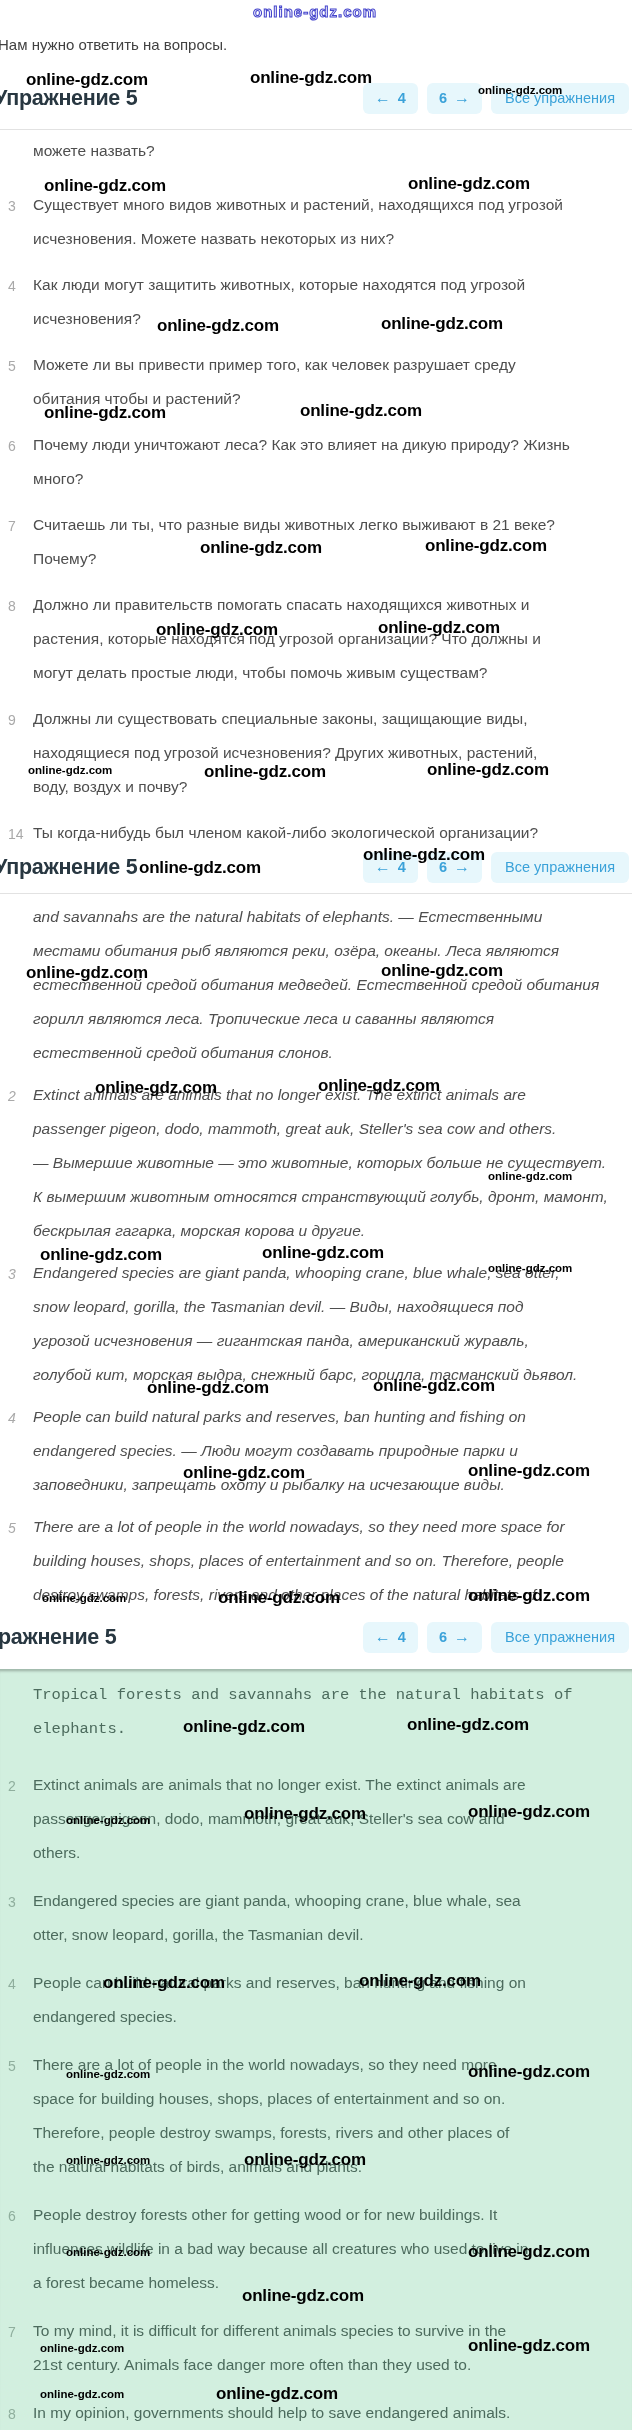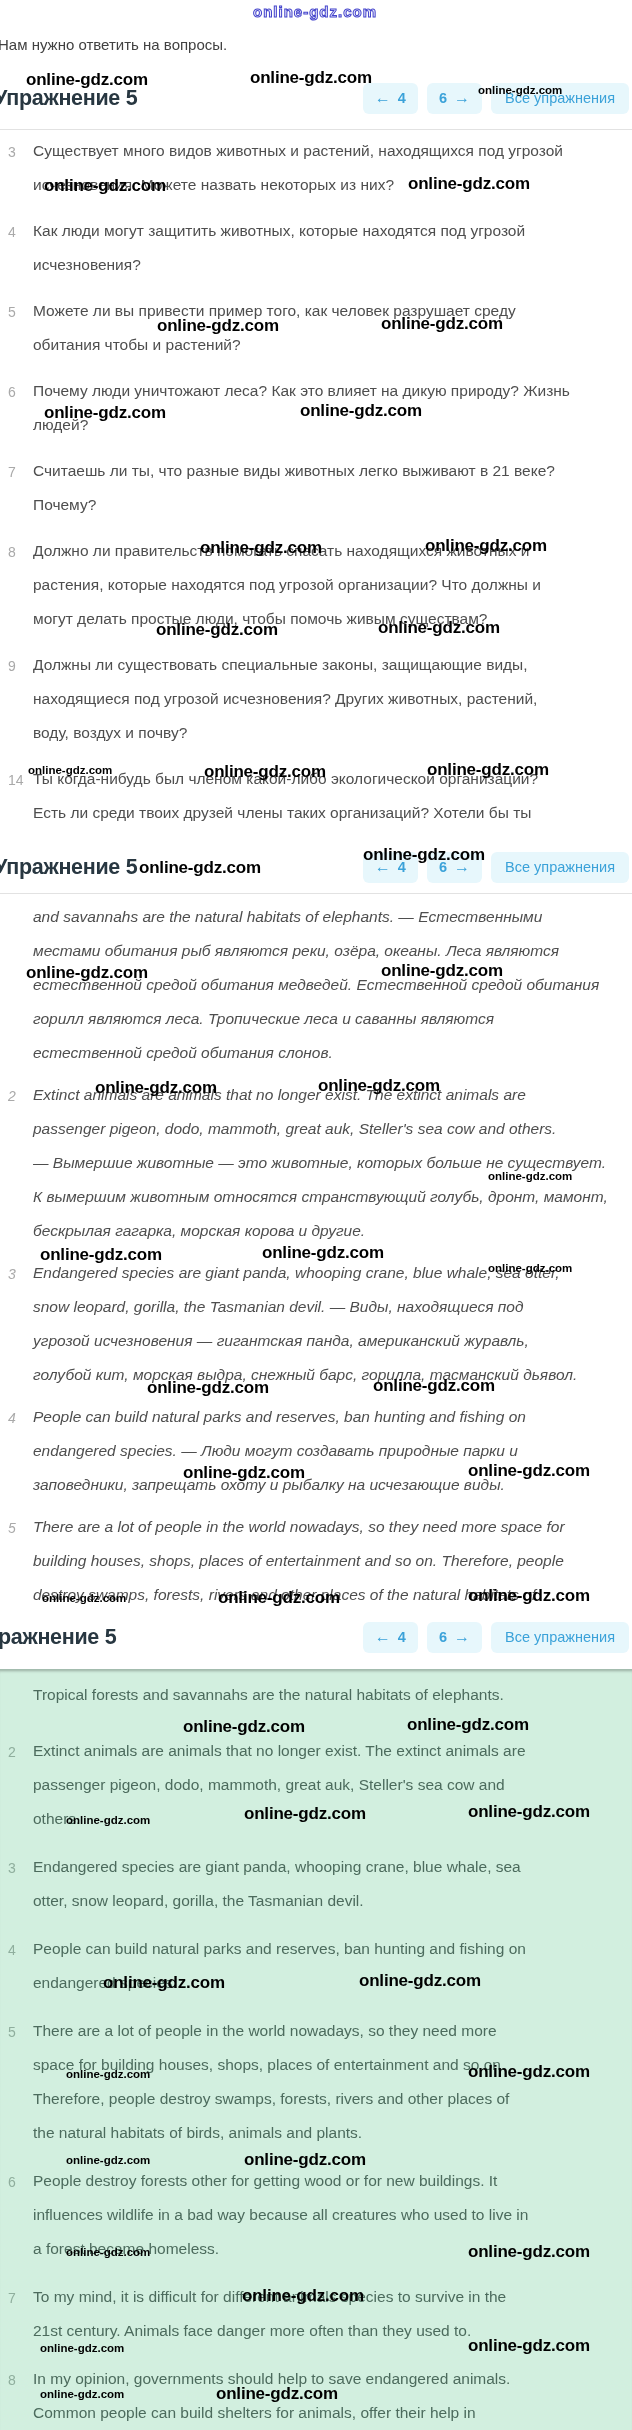--- a/index.html
+++ b/index.html
@@ -40,21 +40,21 @@
   #card-questions{top:129px;height:716px;padding-top:5px;background:#fff;}
   #card-questions .item{margin-bottom:12px;}
   #card-questions .continuation{margin-bottom:20px;}
 
   #card-translated{top:896px;height:716px;padding-top:4px;background:#fff;}
   #card-translated .item{margin-bottom:8px;font-style:italic;}
 
   #card-english{top:1669px;height:761px;padding-top:8px;background:#d2efdf;
                 border-top:1px solid #a3bcae;box-shadow:inset 0 3px 3px -2px rgba(0,0,0,0.28);}
   #card-english .item{margin-bottom:14px;}
-  #card-english .continuation{margin-bottom:22px;}
+  #card-english .continuation{margin-bottom:22px;font-family:Liberation Mono, monospace;}
   #card-english .item-text{color:#4c6b5d;}
   #card-english .item-number{color:#8fae9d;}
 
   .hdr1{top:76px;}
   .hdr2{top:845px;}
   .hdr3{top:1612px;height:50px;}
   #divider1{top:129px;}
   #divider2{top:893px;}
 </style>
 </head>
@@ -74,39 +74,42 @@
       <button class="nav-btn">
         <span>6</span>
         <span class="arrow">→</span>
       </button>
       <button class="nav-btn all">Все упражнения</button>
     </div>
   </div>
   <div class="divider" id="divider1"></div>
 
   <div class="card" id="card-questions">
+    <div class="item continuation">
+      <div class="item-text">можете назвать?</div>
+    </div>
     <div class="item">
       <span class="item-number">3</span>
       <div class="item-text">Существует много видов животных и растений, находящихся под угрозой
 исчезновения. Можете назвать некоторых из них?</div>
     </div>
     <div class="item">
       <span class="item-number">4</span>
       <div class="item-text">Как люди могут защитить животных, которые находятся под угрозой
 исчезновения?</div>
     </div>
     <div class="item">
       <span class="item-number">5</span>
       <div class="item-text">Можете ли вы привести пример того, как человек разрушает среду
 обитания чтобы и растений?</div>
     </div>
     <div class="item">
       <span class="item-number">6</span>
       <div class="item-text">Почему люди уничтожают леса? Как это влияет на дикую природу? Жизнь
-людей?</div>
+много?</div>
     </div>
     <div class="item">
       <span class="item-number">7</span>
       <div class="item-text">Считаешь ли ты, что разные виды животных легко выживают в 21 веке?
 Почему?</div>
     </div>
     <div class="item">
       <span class="item-number">8</span>
       <div class="item-text">Должно ли правительств помогать спасать находящихся животных и
 растения, которые находятся под угрозой организации? Что должны и

